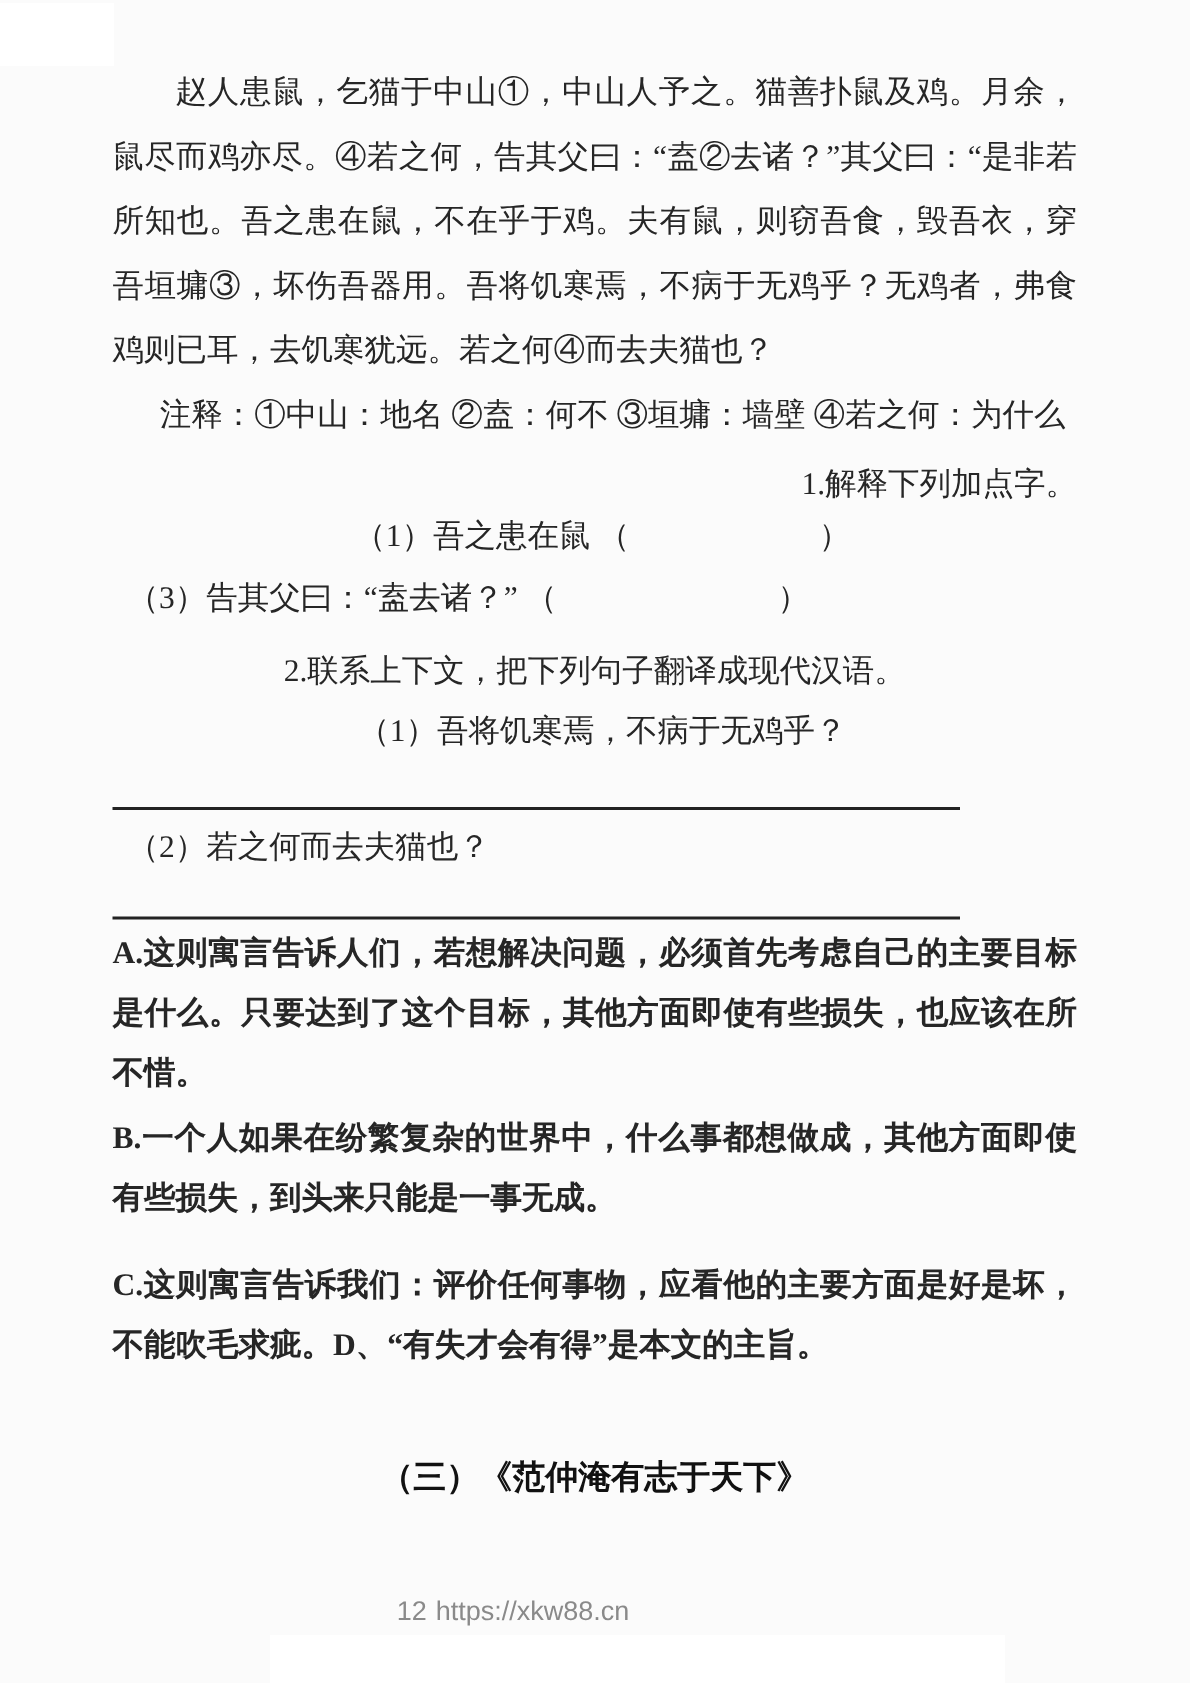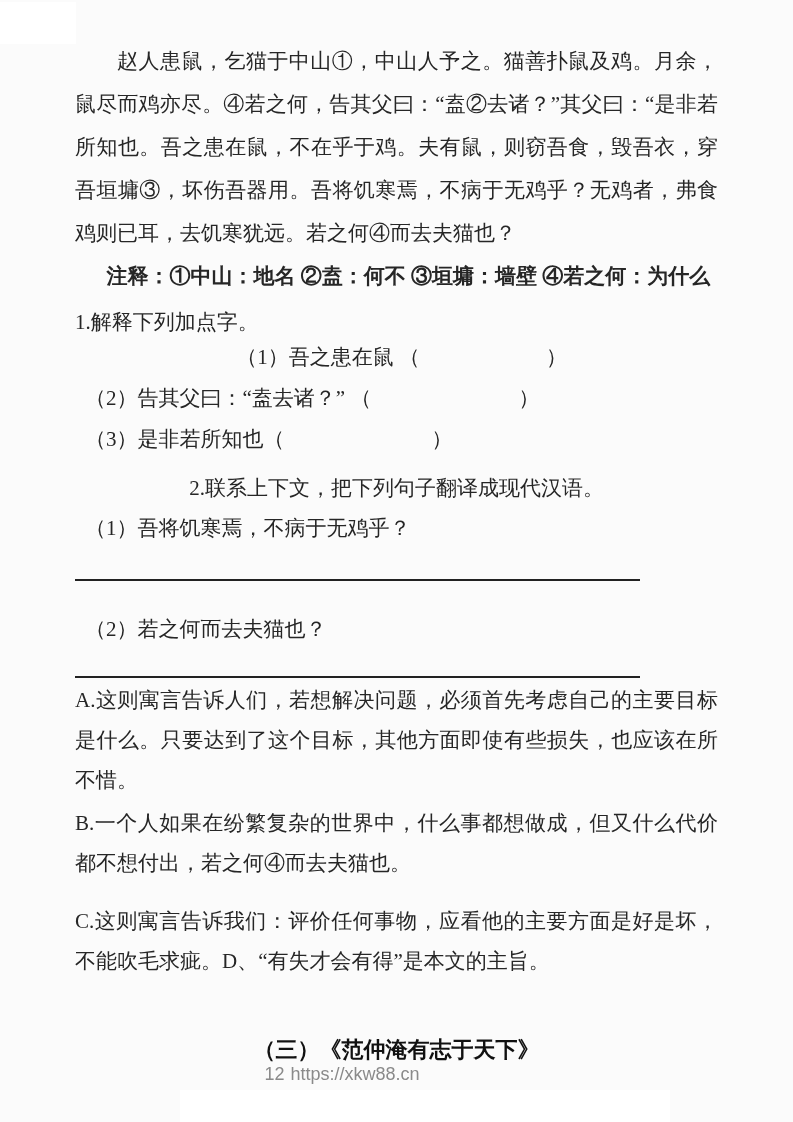--- a/index.html
+++ b/index.html
@@ -21,38 +21,38 @@
   }
   .content {
     position: absolute; left: 75px; top: 40px; width: 643px;
     font-size: 21px;
   }
   .passage {
     margin: 0; text-indent: 2em; line-height: 43px;
     text-align: justify;
   }
   .notes {
-    margin: 0; text-indent: 1.5em; line-height: 43px; font-weight: bold;
+    margin: 0; text-indent: 1.5em; line-height: 43px;
   }
   .q-stem { margin: 0; line-height: 41px; }
-  .q1-stem { margin-top: 4px; }
+  .q1-stem { margin-top: 4px; text-align: right; }
   .sub-item { margin: 0; line-height: 41px; padding-left: 10px; }
   .q1-items .sub-item:first-child { margin-top: -6px; text-align: center; }
   .q2-stem { margin-top: 8px; text-align: center; }
-  .q2-item-1 { margin-top: -1px; }
-  .q2-item-2 { margin-top: 28px; }
+  .q2-item-1 { margin-top: -1px; text-align: center; }
+  .q2-item-2 { margin-top: 4px; }
   .answer-line {
     height: 0; border-top: 2px solid #222222;
     width: 565px; margin-left: 0;
   }
   .answer-line-1 { margin-top: 30px; }
   .answer-line-2 { margin-top: 26px; }
   .q3-stem { margin-top: 12px; }
   .option {
-    margin: 0; line-height: 40px; text-align: justify;
+    margin: 0; line-height: 40px; text-align: justify; font-weight: bold;
   }
   .option-a { margin-top: 2px; }
   .option-b { margin-top: 3px; }
   .option-c { margin-top: 18px; }
   .em-dot { position: relative; }
   .em-dot::after {
     content: "·";
     position: absolute; left: 50%; transform: translateX(-50%);
     bottom: -0.62em; font-weight: bold; font-size: 0.9em; color: #262626;
   }
@@ -77,36 +77,35 @@
 
 <div class="content">
 
   <p class="passage">赵人患鼠，乞猫于中山①，中山人予之。猫善扑鼠及鸡。月余，鼠尽而鸡亦尽。④若之何，告其父曰：“盍②去诸？”其父曰：“是非若所知也。吾之患在鼠，不在乎于鸡。夫有鼠，则窃吾食，毁吾衣，穿吾垣墉③，坏伤吾器用。吾将饥寒焉，不病于无鸡乎？无鸡者，弗食鸡则已耳，去饥寒犹远。若之何④而去夫猫也？</p>
   <p class="notes">注释：①中山：地名 ②盍：何不 ③垣墉：墙壁 ④若之何：为什么</p>
 
   <div>
     <p class="q-stem q1-stem">1.解释下列加点字。</p>
     <div class="q1-items">
       <p class="sub-item"><span>（1）吾之</span><span class="em-dot">患</span><span>在鼠 </span><span>（　　　　　　）</span></p>
-      <p class="sub-item"><span>（2）告其父曰：“</span><span class="em-dot">盍</span><span>去诸？” </span><span>（　　　　　　　）</span></p>
-      <p class="sub-item"><span>（3）</span><span class="em-dot">是</span><span>非若所知也</span><span>（　　　　　　　）</span></p>
+      <p class="sub-item"><span>（3）告其父曰：“</span><span class="em-dot">盍</span><span>去诸？” </span><span>（　　　　　　　）</span></p>
     </div>
   </div>
 
   <div>
     <p class="q-stem q2-stem">2.联系上下文，把下列句子翻译成现代汉语。</p>
     <p class="sub-item q2-item-1">（1）吾将饥寒焉，不病于无鸡乎？</p>
     <div class="answer-line answer-line-1"></div>
     <p class="sub-item q2-item-2">（2）若之何而去夫猫也？</p>
     <div class="answer-line answer-line-2"></div>
   </div>
 
   <div>
     <p class="option option-a">A.这则寓言告诉人们，若想解决问题，必须首先考虑自己的主要目标是什么。只要达到了这个目标，其他方面即使有些损失，也应该在所不惜。</p>
-    <p class="option option-b">B.一个人如果在纷繁复杂的世界中，什么事都想做成，但又什么代价都不想付出，若之何④而去夫猫也。</p>
+    <p class="option option-b">B.一个人如果在纷繁复杂的世界中，什么事都想做成，其他方面即使有些损失，到头来只能是一事无成。</p>
     <p class="option option-c">C.这则寓言告诉我们：评价任何事物，应看他的主要方面是好是坏，不能吹毛求疵。D、“有失才会有得”是本文的主旨。</p>
   </div>
 
   <p class="section-title">（三）《范仲淹有志于天下》</p>
 
 </div>
 
 <div class="footer">
   <span>12</span><span>https://xkw88.cn</span>
 </div>

